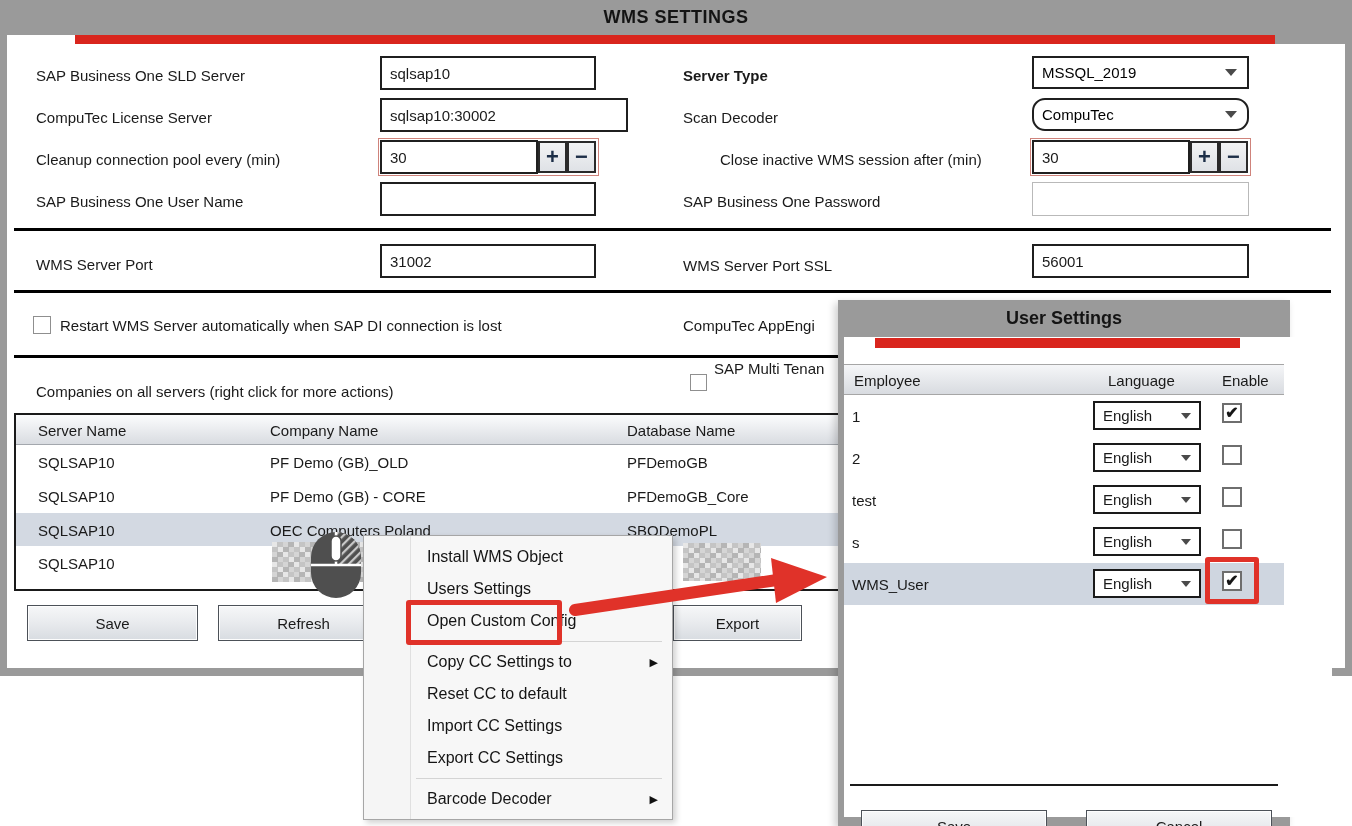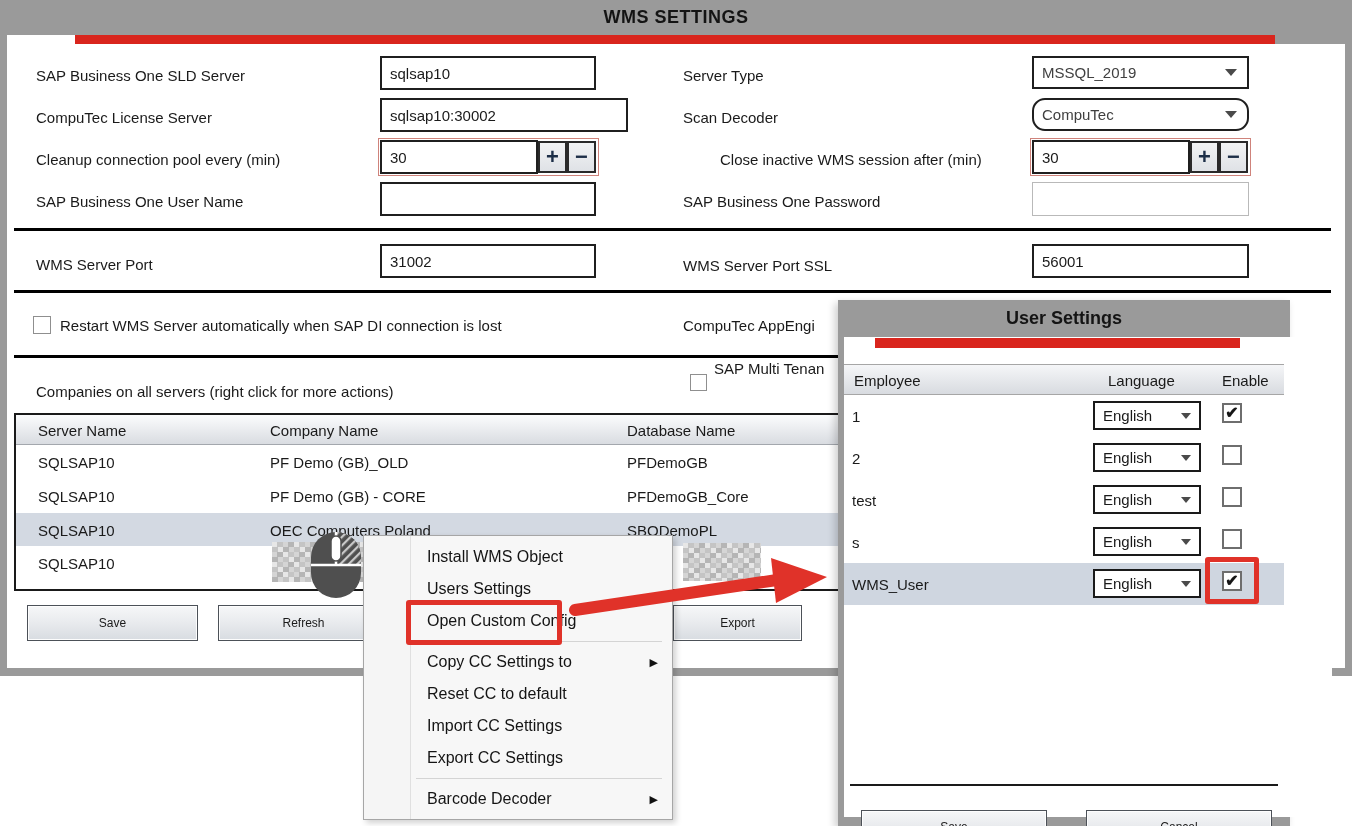--- a/index.html
+++ b/index.html
@@ -17,21 +17,21 @@
   .border-b { position:absolute; left:0; top:668px; width:1352px; height:8px; background:#9a9a9a; }
 
   .lbl { position:absolute; font-size:15px; color:#1a1a1a; white-space:nowrap; }
 
   .tb { position:absolute; height:34px; border:2px solid #1f1f1f; background:#fff;
         font-family:"Liberation Sans",sans-serif; font-size:15px; color:#1a1a1a; padding:0 8px; outline:none; }
   .tb.light { border:1px solid #b9b9b9; }
 
   .dd { position:absolute; height:33px; border:2px solid #1f1f1f; background:#fff;
         display:flex; align-items:center; justify-content:space-between; padding:0 10px 0 8px;
-        font-size:15px; color:#404040; cursor:default; }
+        font-size:15px; color:#000000; cursor:default; }
   .caret { width:0; height:0; border-left:6px solid transparent; border-right:6px solid transparent;
            border-top:7px solid #4a4a4a; }
 
   .spin-btn { position:absolute; width:29px; height:32px; border:2px solid #2a2a2a;
               background:linear-gradient(#f2f3f4,#dfe2e6); color:#1c2e47; font-size:22px; font-weight:bold;
               display:flex; align-items:center; justify-content:center; line-height:1; cursor:default; }
   .spin-outline { position:absolute; border:1px solid #cf837b; pointer-events:none; }
 
   .sep { position:absolute; left:14px; width:1317px; height:3px; background:#000; }
 
@@ -49,21 +49,21 @@
 
   
   .sb-btn { position:absolute; width:34px; height:33px; border:2px solid #202428;
             background:linear-gradient(#f0f1f3,#d5d9de); display:flex; align-items:center; justify-content:center;
             font-size:11px; color:#111; }
   .sb-thumb { position:absolute; width:34px; height:74px; border:2px solid #202428;
               background:linear-gradient(#eceef1,#c6ccd4); }
 
   .btn { position:absolute; height:36px; border:1px solid #4c5158;
          background:linear-gradient(#f6f7f8,#e9ebee 48%,#d8dce1);
-         box-shadow:inset 0 0 0 1px #fdfdfd; font-size:12px; color:#1a1a1a;
+         box-shadow:inset 0 0 0 1px #fdfdfd; font-size:15px; color:#1a1a1a;
          display:flex; align-items:center; justify-content:center; cursor:default;
          font-family:"Liberation Sans",sans-serif; }
 
   
   .pixelate { position:absolute;
       background:repeating-conic-gradient(#c6c6c6 0% 25%, #e2e2e2 0% 50%);
       background-size:22px 20px; }
   .pixelate::after { content:""; position:absolute; inset:0;
       background:repeating-conic-gradient(rgba(160,160,160,.45) 0% 25%, rgba(240,240,240,.35) 0% 50%);
       background-size:11px 10px; }
@@ -130,21 +130,21 @@
 
   <div class="lbl" style="left:36px; top:151px;">Cleanup connection pool every (min)</div>
   <input class="tb" style="left: 380px; top: 140px; width: 158px;" value="30">
   <div class="spin-btn" style="left:538px; top:141px;">+</div>
   <div class="spin-btn" style="left:567px; top:141px;">−</div>
   <div class="spin-outline" style="left:378px; top:138px; width:221px; height:38px;"></div>
 
   <div class="lbl" style="left:36px; top:193px;">SAP Business One User Name</div>
   <input class="tb" style="left: 380px; top: 182px; width: 216px;" value="">
 
-  <div class="lbl" style="left:683px; top:67px;">Server Type</div>
+  <div class="lbl" style="left:683px; top:67px;font-weight:bold;">Server Type</div>
   <div class="dd" style="left:1032px; top:56px; width:217px;">
     <span>MSSQL_2019</span>
     <span class="caret"></span>
   </div>
 
   <div class="lbl" style="left:683px; top:109px;">Scan Decoder</div>
   <div class="dd" style="left:1032px; top:98px; width:217px;border-radius:13px;">
     <span>CompuTec</span>
     <span class="caret"></span>
   </div>

